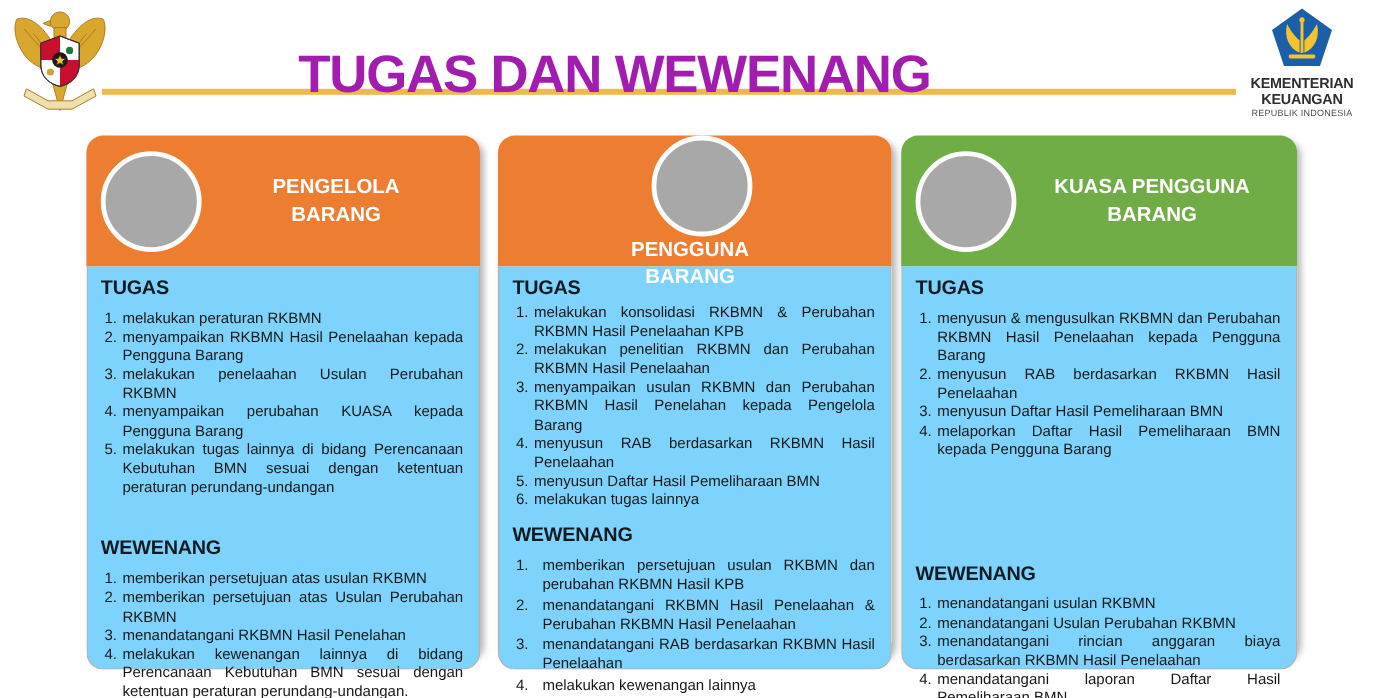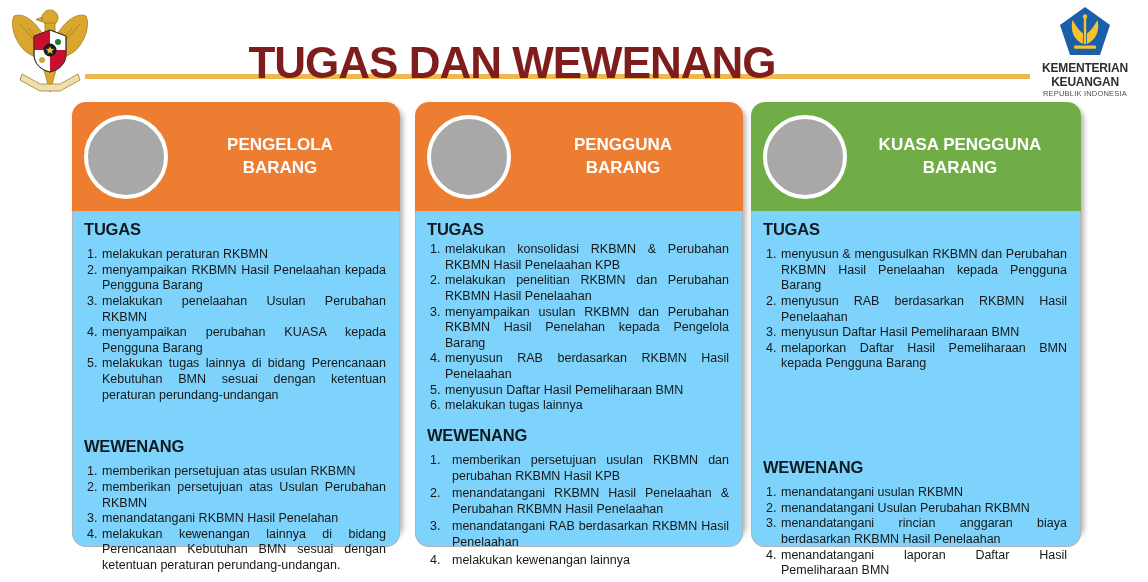--- a/index.html
+++ b/index.html
@@ -15,21 +15,21 @@
     position:absolute; left:512px; top:38px; transform:translateX(-50%);
     margin:0; font-size:44px; font-weight:bold; letter-spacing:-1px;
     white-space:nowrap; z-index:2;
   }
   .kemenkeu { position:absolute; right:2px; top:6px; width:122px; text-align:center; z-index:2; }
   .kemenkeu .kk-line1 { font-size:12px; font-weight:bold; color:#2b2f33; letter-spacing:-0.2px; margin-top:1px; }
   .kemenkeu .kk-line2 { font-size:7.5px; color:#4a4f54; letter-spacing:0.2px; }
 
   
   .card {
-    position:absolute; top:102px; width:328px; height:434px;
+    position:absolute; top:113px; width:328px; height:434px;
     border-radius:14px; box-shadow:3px 4px 5px rgba(110,110,110,0.5);
     background:#fff;
   }
   .card-1 { left:72px; }
   .card-2 { left:415px; }
   .card-3 { left:751px; width:330px; }
 
   .card-header {
     height:109px; border-radius:14px 14px 0 0;
     display:flex; align-items:center; box-sizing:border-box;
@@ -91,21 +91,21 @@
       <path d="M40 46 H56 V50 C56 60 49 66 40 68 Z" fill="#C8102E" stroke="none"></path>
       <circle cx="48" cy="38" r="3" fill="#1d7a34" stroke="none"></circle>
       <circle cx="32" cy="56" r="3" fill="#caa53d" stroke="none"></circle>
       <path d="M40 26 L24 32 V50 C24 60 31 66 40 68 C49 66 56 60 56 50 V32 Z" fill="none"></path>
       <circle cx="40" cy="46" r="6.5" fill="#1a1a1a" stroke="none"></circle>
       <polygon points="40,41.5 41.4,44.6 44.8,44.9 42.2,47.1 43,50.4 40,48.6 37,50.4 37.8,47.1 35.2,44.9 38.6,44.6" fill="#F4C430"></polygon>
     </g>
   </svg>
 
   <div class="accent-line" style="background-color: rgb(239, 184, 78);"></div>
-  <h1 class="page-title" style="color: #7f1d1d;">TUGAS DAN WEWENANG</h1>
+  <h1 class="page-title" style="color: #a21caf;">TUGAS DAN WEWENANG</h1>
 
   <div class="kemenkeu">
     <svg width="52" height="50" viewBox="0 0 52 50" aria-hidden="true">
       <polygon points="26,1 51,19 41,49 11,49 1,19" fill="#1B5FA8"></polygon>
       <g fill="#F4C430">
         <path d="M24 38 C15 34 11 25 13.5 14 C17.5 21 21 25.5 24 27.5 Z"></path>
         <path d="M28 38 C37 34 41 25 38.5 14 C34.5 21 31 25.5 28 27.5 Z"></path>
         <rect x="24.8" y="12" width="2.4" height="26"></rect>
         <circle cx="26" cy="10.5" r="2.2"></circle>
         <rect x="15" y="39.5" width="22" height="3.2" rx="1.2"></rect>
@@ -135,21 +135,21 @@
       <ol class="items wewenang-list">
           <li>memberikan persetujuan atas usulan RKBMN</li>
           <li>memberikan persetujuan atas Usulan Perubahan RKBMN</li>
           <li>menandatangani RKBMN Hasil Penelahan</li>
           <li>melakukan kewenangan lainnya di bidang Perencanaan Kebutuhan BMN sesuai dengan ketentuan peraturan perundang-undangan.</li>
         </ol>
     </div>
   </section>
 
   <section class="card card-2">
-    <header class="card-header" style="background-color: rgb(237, 125, 49);">
+    <header class="card-header" style="background-color: rgb(237, 125, 49); flex-direction: column;">
       <div class="circle" style="background-color: rgb(168, 168, 168);"></div>
       <div class="card-title">
         <span>PENGGUNA BARANG</span>
       </div>
     </header>
     <div class="card-body">
       <h2 class="section-heading tugas">TUGAS</h2>
       <ol class="items tugas-list">
           <li class="bold">melakukan konsolidasi RKBMN &amp; Perubahan RKBMN Hasil Penelaahan KPB</li>
           <li>melakukan penelitian RKBMN dan Perubahan RKBMN Hasil Penelaahan</li>

